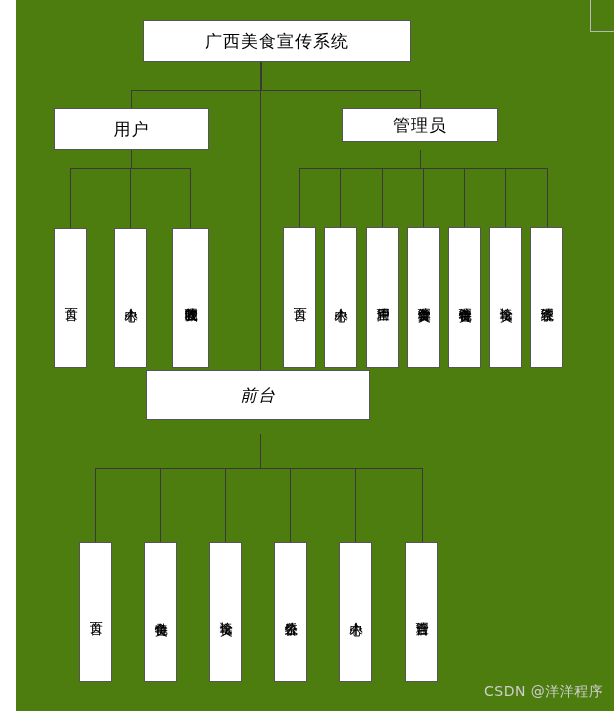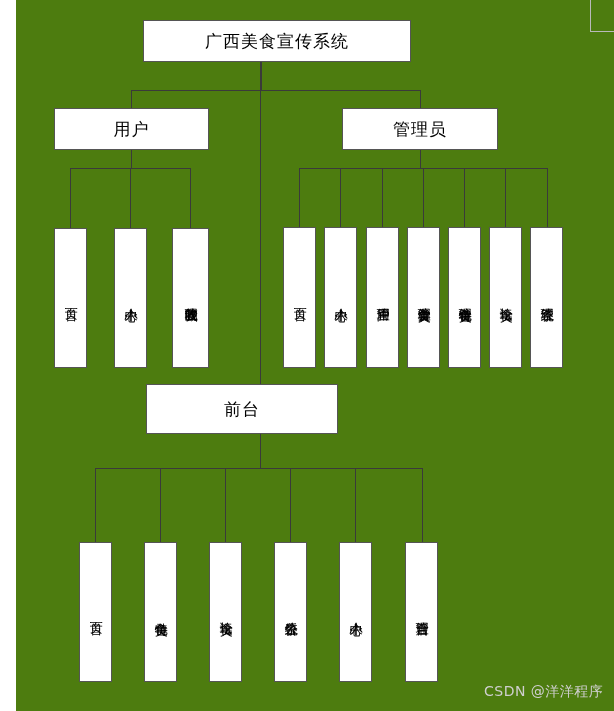--- a/index.html
+++ b/index.html
@@ -100,21 +100,21 @@
   <div class="node vert" style="left:38px; top:228px; width:33px; height:140px;">
     <span class="label">首页</span>
   </div>
   <div class="node vert" style="left:98px; top:228px; width:33px; height:140px;">
     <span class="label">个人中心</span>
   </div>
   <div class="node vert" style="left:156px; top:228px; width:37px; height:140px;">
     <span class="label">我的收藏管理</span>
   </div>
 
-  <div class="node horiz" style="left:326px; top:108px; width:156px; height:42px;">
+  <div class="node horiz" style="left:326px; top:108px; width:156px; height:34px;">
     <span class="label">管理员</span>
   </div>
   <div class="line v" style="left:404px; top:150px; height:18px;"></div>
   <div class="line h" style="left:283px; top:168px; width:248px;"></div>
   <div class="line v" style="left:283px; top:168px; height:59px;"></div>
   <div class="line v" style="left:324px; top:168px; height:59px;"></div>
   <div class="line v" style="left:366px; top:168px; height:59px;"></div>
   <div class="line v" style="left:407px; top:168px; height:59px;"></div>
   <div class="line v" style="left:448px; top:168px; height:59px;"></div>
   <div class="line v" style="left:489px; top:168px; height:59px;"></div>
@@ -135,21 +135,21 @@
   <div class="node vert" style="left:432px; top:227px; width:33px; height:141px;">
     <span class="label">特色美食管理</span>
   </div>
   <div class="node vert" style="left:473px; top:227px; width:33px; height:141px;">
     <span class="label">美食论坛</span>
   </div>
   <div class="node vert" style="left:514px; top:227px; width:33px; height:141px;">
     <span class="label">系统管理</span>
   </div>
 
-  <div class="node horiz" style="left:130px; top:384px; width:192px; height:50px;">
+  <div class="node horiz" style="left:130px; top:370px; width:224px; height:50px;font-style:italic;">
     <span class="label">前台</span>
   </div>
   <div class="line v" style="left:244px; top:434px; height:34px;"></div>
   <div class="line h" style="left:79px; top:468px; width:327px;"></div>
   <div class="line v" style="left:79px; top:468px; height:74px;"></div>
   <div class="line v" style="left:144px; top:468px; height:74px;"></div>
   <div class="line v" style="left:209px; top:468px; height:74px;"></div>
   <div class="line v" style="left:274px; top:468px; height:74px;"></div>
   <div class="line v" style="left:339px; top:468px; height:74px;"></div>
   <div class="line v" style="left:406px; top:468px; height:74px;"></div>

